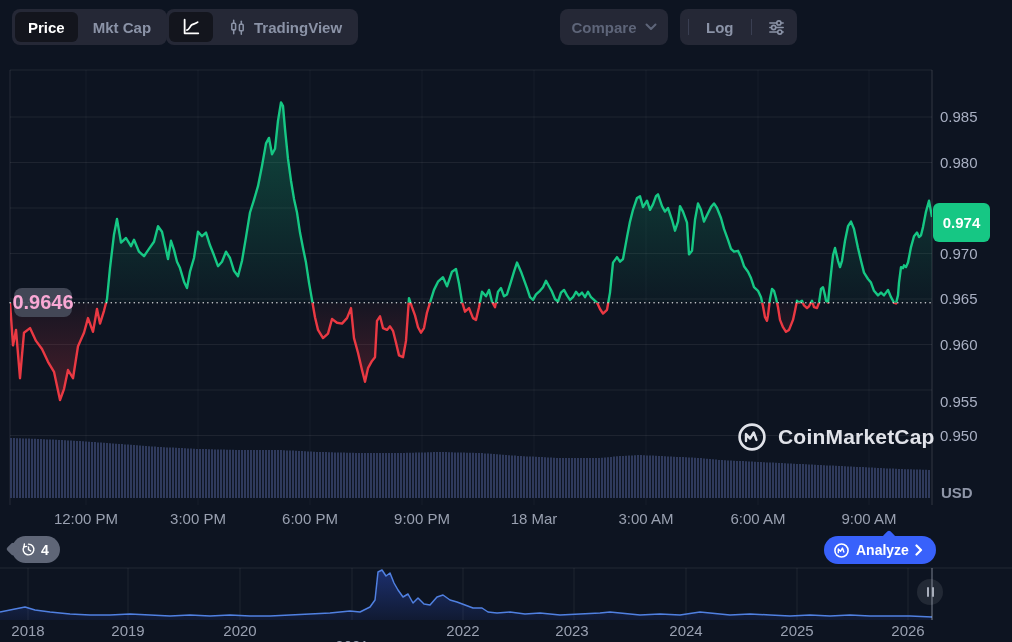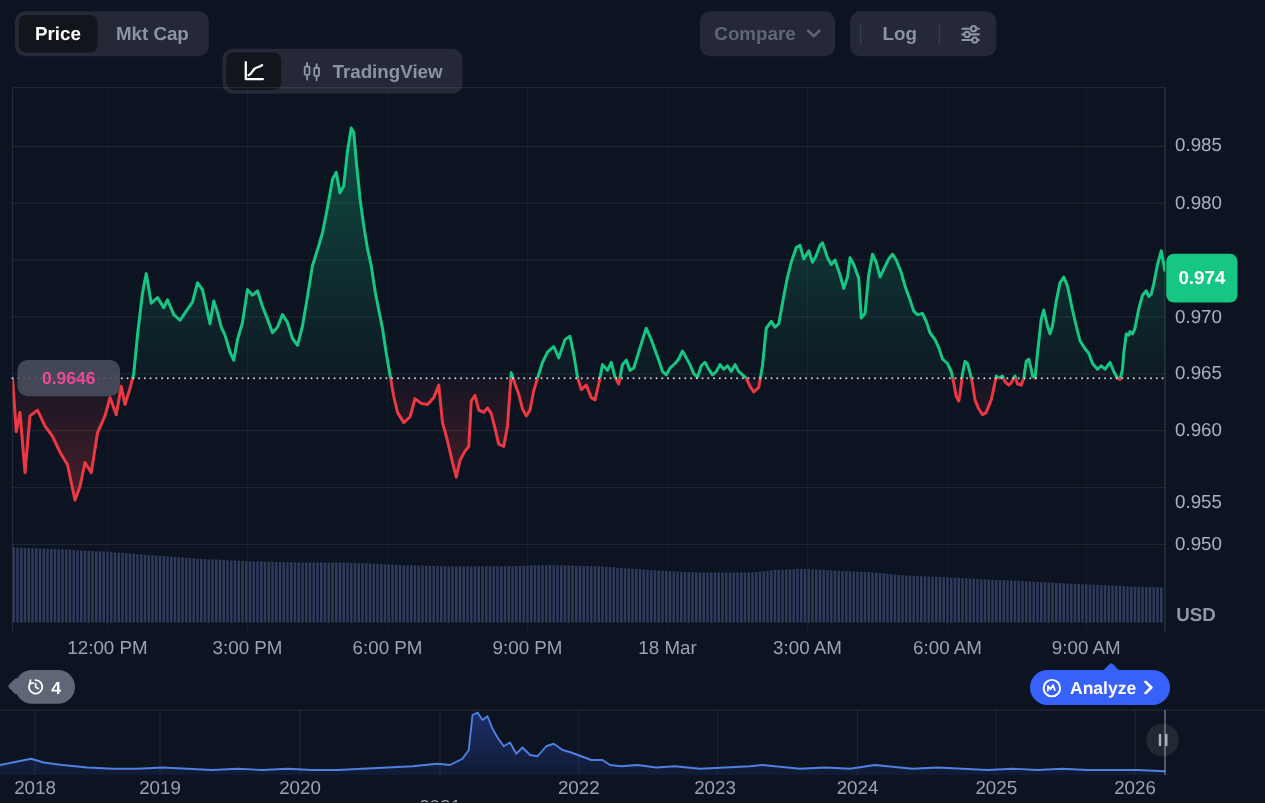--- a/index.html
+++ b/index.html
@@ -5,38 +5,38 @@
   html,body{margin:0;padding:0;background:#0D1421;}
   .stage{position:relative;width:1012px;height:642px;background:#0D1421;overflow:hidden;
          font-family:"Liberation Sans",sans-serif;-webkit-font-smoothing:antialiased;}
   
   .seg-group{position:absolute;display:flex;align-items:center;background:#252836;border-radius:8px;padding:3px;gap:2px;}
   .chip{height:30px;border:0;border-radius:6px;display:flex;align-items:center;justify-content:center;
         padding:0 13px;background:transparent;color:#8B93A7;font-weight:600;font-size:15px;cursor:pointer;
         font-family:inherit;white-space:nowrap;gap:7px;}
   .chip.on{background:#13151D;color:#FFFFFF;font-weight:700;}
   #grp-metric{left:12px;top:9px;}
-  #grp-type{left:178px;top:9px;margin-top:30px;}
+  #grp-type{left:166px;top:9px;}
   #grp-range{left:680px;top:9px;height:36px;box-sizing:border-box;}
   .compare-btn{position:absolute;left:560px;top:9px;width:108px;height:36px;border:0;border-radius:8px;
         background:#252836;color:#5E6579;font-weight:600;font-size:15px;display:flex;align-items:center;
         justify-content:center;gap:8px;cursor:pointer;font-family:inherit;}
   .range-link{border:0;background:none;color:#8B93A7;font-weight:600;font-size:15px;padding:0 10px;height:30px;
         cursor:pointer;font-family:inherit;border-radius:6px;}
   .range-link.on{background:#13151D;color:#fff;font-weight:700;padding:0 14px;}
   .divider{width:1px;height:16px;background:#3A3F52;margin:0 5px;flex:none;}
   .icon-btn{border:0;background:none;padding:0 8px;cursor:pointer;display:flex;align-items:center;}
   
   #chart-svg{position:absolute;left:0;top:0;}
   .ylab{position:absolute;left:940px;font-size:15px;font-weight:500;color:#A8AFC2;}
   .usd-label{position:absolute;left:941px;top:484px;font-size:15px;font-weight:700;color:#8F96A8;}
   .xlab{position:absolute;top:510px;width:100px;text-align:center;font-size:15px;font-weight:500;color:#99A0B0;}
   .navyear{position:absolute;top:622px;width:64px;text-align:center;font-size:15px;font-weight:500;color:#99A0B0;}
-  .baseline-badge{position:absolute;left:14px;width:82px;height:29px;border-radius:8px;background:rgba(72,77,92,0.9);
-        color:#ec4899;font-size:14px;font-weight:600;display:flex;align-items:center;justify-content:center;z-index:4;}
+  .baseline-badge{position:absolute;left:14px;width:58px;height:29px;border-radius:8px;background:rgba(72,77,92,0.9);
+        color:#f9a8d4;font-size:20px;font-weight:600;display:flex;align-items:center;justify-content:center;z-index:4;}
   .price-badge{position:absolute;left:933px;width:57px;height:39px;border-radius:6px;background:#16C784;
         color:#fff;font-size:15px;font-weight:700;display:flex;align-items:center;justify-content:center;z-index:4;}
   .watermark{position:absolute;left:736px;top:421px;display:flex;align-items:center;gap:10px;
         color:#ECEEF4;font-size:21px;font-weight:700;opacity:0.95;z-index:3;letter-spacing:0.2px;}
   .history-badge{position:absolute;left:12px;top:536px;height:27px;border-radius:14px;background:#5F6677;
         display:flex;align-items:center;gap:5px;padding:0 11px 0 9px;color:#fff;font-size:14px;font-weight:700;z-index:5;cursor:pointer;border:0;font-family:inherit;}
   .history-badge .tail{position:absolute;left:-4px;top:8px;width:10px;height:10px;background:#5F6677;transform:rotate(45deg);border-radius:2px;z-index:-1;}
   .analyze-btn{position:absolute;left:824px;top:536px;height:28px;border-radius:14px;background:#3861FB;border:0;
         display:flex;align-items:center;gap:6px;padding:0 13px 0 9px;color:#fff;font-size:14px;font-weight:700;
         cursor:pointer;z-index:5;font-family:inherit;}
@@ -191,20 +191,27 @@
       <div class="navyear" style="left: 431px;">2022</div>
       <div class="navyear" style="left: 540px;">2023</div>
       <div class="navyear" style="left: 654px;">2024</div>
       <div class="navyear" style="left: 765px;">2025</div>
       <div class="navyear" style="left: 876px;">2026</div>
     </div>
 
   <div class="baseline-badge" id="baseline-badge" style="top: 287.64px;">0.9646</div>
   <div class="price-badge" id="price-badge" style="top: 203.1px;">0.974</div>
 
+  <div class="watermark">
+    <svg width="32" height="32" viewBox="0 0 24 24">
+      <circle cx="12" cy="12" r="9.3" stroke="#ECEEF4" stroke-width="2" fill="none"></circle>
+      <path d="M7.5 15V9.8l3.1 3.4 2.7-4.6 2 5.6" fill="none" stroke="#ECEEF4" stroke-width="1.8" stroke-linecap="round" stroke-linejoin="round"></path>
+    </svg>
+    <span>CoinMarketCap</span>
+  </div>
 
   <button class="history-badge">
     <span class="tail"></span>
     <svg width="15" height="15" viewBox="0 0 16 16">
       <path d="M8 2.3a5.7 5.7 0 1 1-4.9 2.8" stroke="#fff" stroke-width="1.5" fill="none" stroke-linecap="round"></path>
       <path d="M3.6 2.2l-.4 3 2.9-.5" stroke="#fff" stroke-width="1.5" fill="none" stroke-linecap="round" stroke-linejoin="round"></path>
       <path d="M8 5.2v3l2.3 1.3" stroke="#fff" stroke-width="1.5" fill="none" stroke-linecap="round" stroke-linejoin="round"></path>
     </svg>
     <span>4</span>
   </button>

